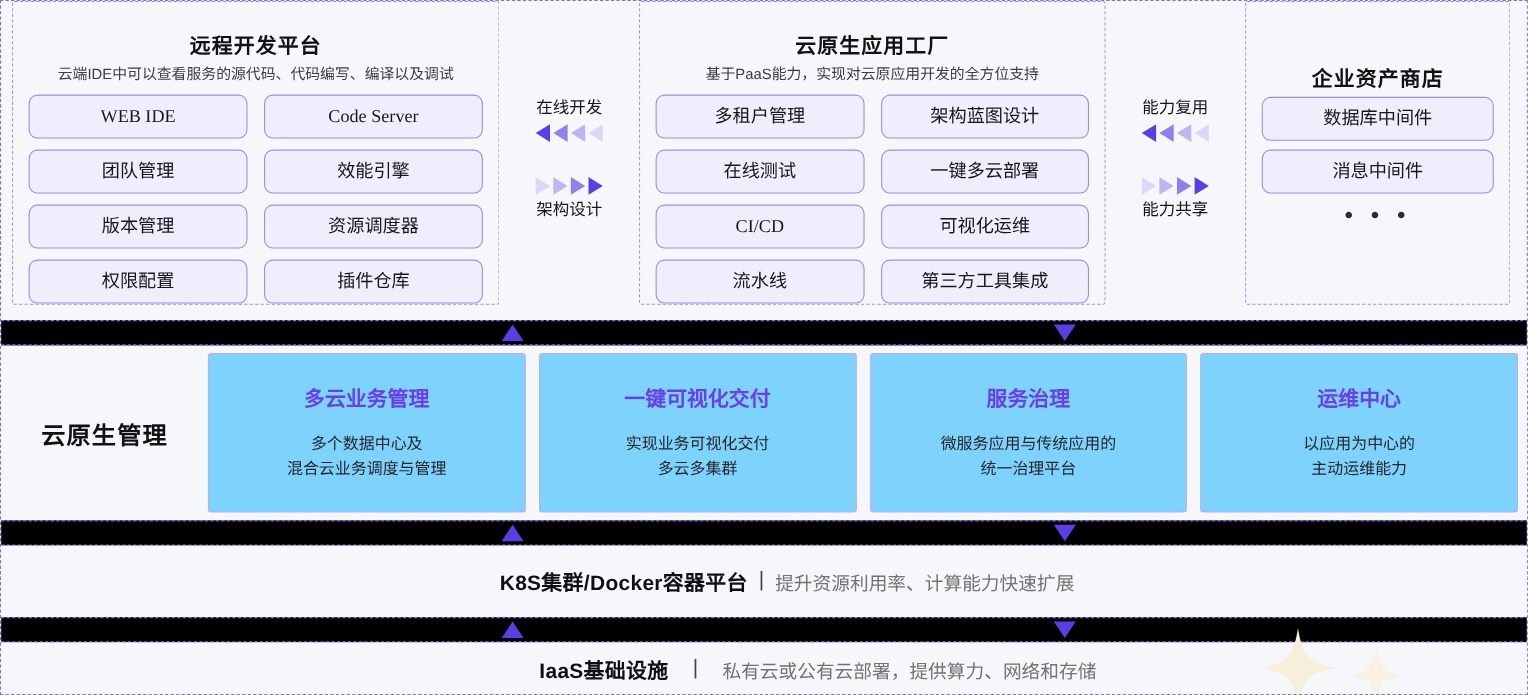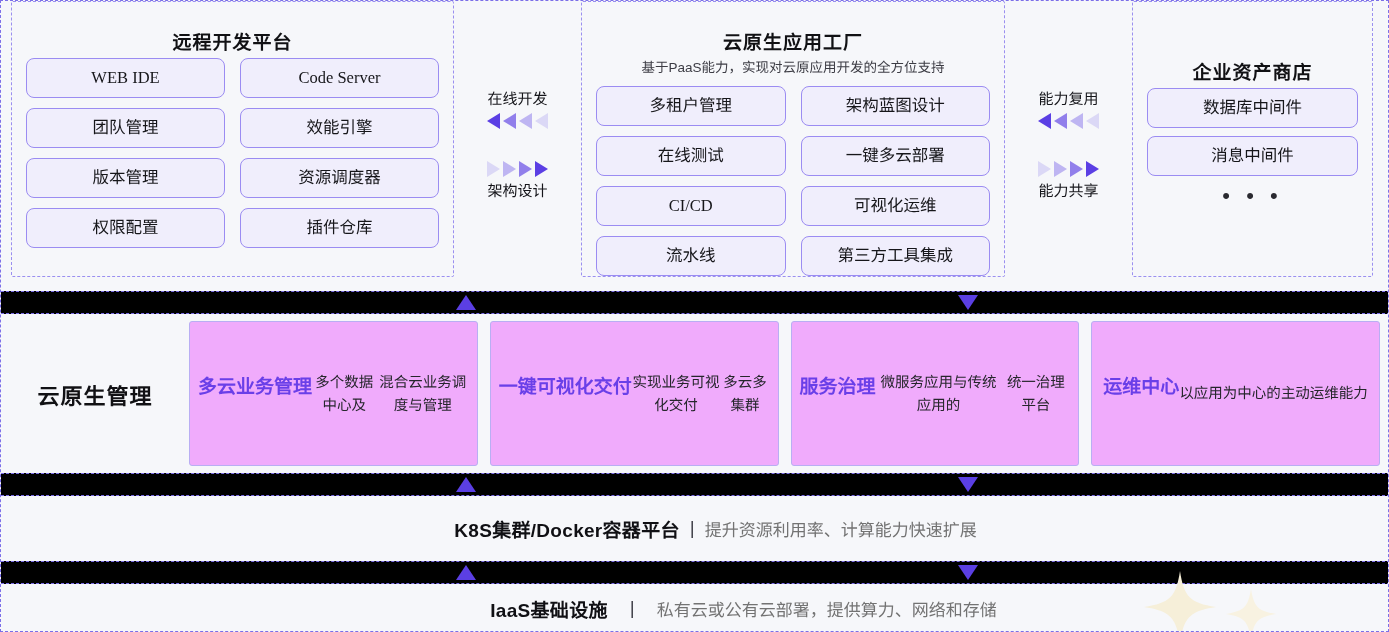--- a/index.html
+++ b/index.html
@@ -199,25 +199,25 @@
   .mgmt-cards {
     flex: 1;
     display: flex;
     gap: 12px;
     padding-right: 10px;
     height: 145px;
   }
   .mgmt-card {
     box-sizing: border-box;
     flex: 1;
-    background: #f0abfc;
+    background: #7dd3fc;
     border: 1px solid #b9aef3;
     border-radius: 3px;
     display: flex;
-    flex-direction: row;
+    flex-direction: column;
     justify-content: center;
     align-items: center;
     padding: 6px 8px;
   }
   .mgmt-card-title {
     font-size: 19px;
     font-weight: bold;
     color: #6a3fe8;
     line-height: 30px;
     margin-bottom: 14px;
@@ -267,20 +267,21 @@
 </style>
 </head>
 <body>
 
 <div id="stage">
 
   <div class="top-region">
 
     <div class="panel" id="panel-dev">
       <div class="panel-title">远程开发平台</div>
+      <div class="panel-sub">云端IDE中可以查看服务的源代码、代码编写、编译以及调试</div>
       <div class="chip-grid">
         <div class="chip">WEB IDE</div>
         <div class="chip">Code Server</div>
         <div class="chip">团队管理</div>
         <div class="chip">效能引擎</div>
         <div class="chip">版本管理</div>
         <div class="chip">资源调度器</div>
         <div class="chip">权限配置</div>
         <div class="chip">插件仓库</div>
       </div>

